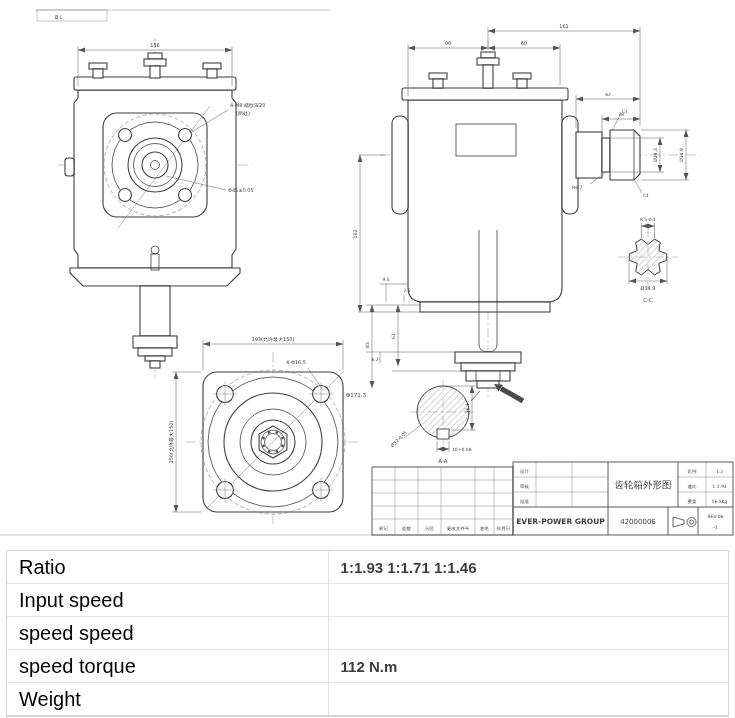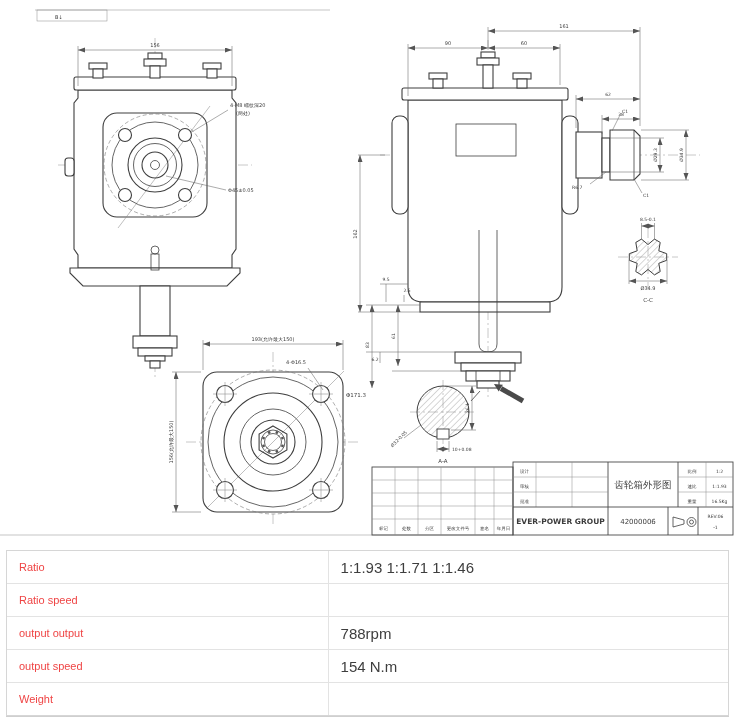--- a/index.html
+++ b/index.html
@@ -18,22 +18,22 @@
   .tbl{fill:none;stroke:#8a8a8a;stroke-width:0.5;}
   text{fill:#3c3c3c;font-family:"DejaVu Sans","Liberation Sans",sans-serif;font-size:6px;}
   .s4{font-size:4.5px;}.s5{font-size:5px;}.s55{font-size:5.5px;}
   .s7{font-size:7px;}.s8{font-size:7.5px;font-weight:bold;}.s9{font-size:9.5px;}
   .mid{text-anchor:middle;}
   
   .spec-table{position:absolute;left:6px;right:6px;top:550px;border:1px solid #d6d6d6;background:#fff;}
   .spec-row{display:flex;height:32px;border-bottom:1px solid #e3e3e3;}
   .spec-row:last-child{border-bottom:none;}
   .spec-label{width:42.8%;border-right:1px solid #e3e3e3;display:flex;align-items:center;
-              padding-left:12px;font-size:11px;color:#ef4444;}
-  .spec-value{flex:1;display:flex;align-items:center;padding-left:12px;font-size:15px;color:#3e3e3e;}
+              padding-left:12px;font-size:20px;color:#000000;}
+  .spec-value{flex:1;display:flex;align-items:center;padding-left:12px;font-size:15px;color:#3e3e3e;font-weight:bold;}
   .bottom-line{position:absolute;left:6px;right:6px;top:716px;border-top:1px solid #cfcfcf;}
 </style>
 </head>
 <body>
 
 <div id="page">
 
 <svg id="draw" width="735" height="548" viewBox="0 0 735 548">
   <defs>
     <marker id="mA" markerUnits="userSpaceOnUse" markerWidth="8" markerHeight="6" refX="7" refY="2.5" orient="auto-start-reverse">
@@ -317,28 +317,27 @@
     <text class="s4 mid" x="715.5" y="529">-1</text>
   </g>
 </svg>
 
   <div class="spec-table">
     <div class="spec-row">
       <div class="spec-label">Ratio</div>
       <div class="spec-value">1:1.93 1:1.71 1:1.46</div>
     </div>
     <div class="spec-row">
-      <div class="spec-label">Ratio speed</div>
-    </div>
-    <div class="spec-row">
-      <div class="spec-label">output output</div>
-      <div class="spec-value">788rpm</div>
-    </div>
-    <div class="spec-row">
-      <div class="spec-label">output speed</div>
-      <div class="spec-value">154 N.m</div>
+      <div class="spec-label">Input speed</div>
+    </div>
+    <div class="spec-row">
+      <div class="spec-label">speed speed</div>
+    </div>
+    <div class="spec-row">
+      <div class="spec-label">speed torque</div>
+      <div class="spec-value">112 N.m</div>
     </div>
     <div class="spec-row">
       <div class="spec-label">Weight</div>
     </div>
   </div>
   <div class="bottom-line"></div>
 </div>
 
 </body></html>

